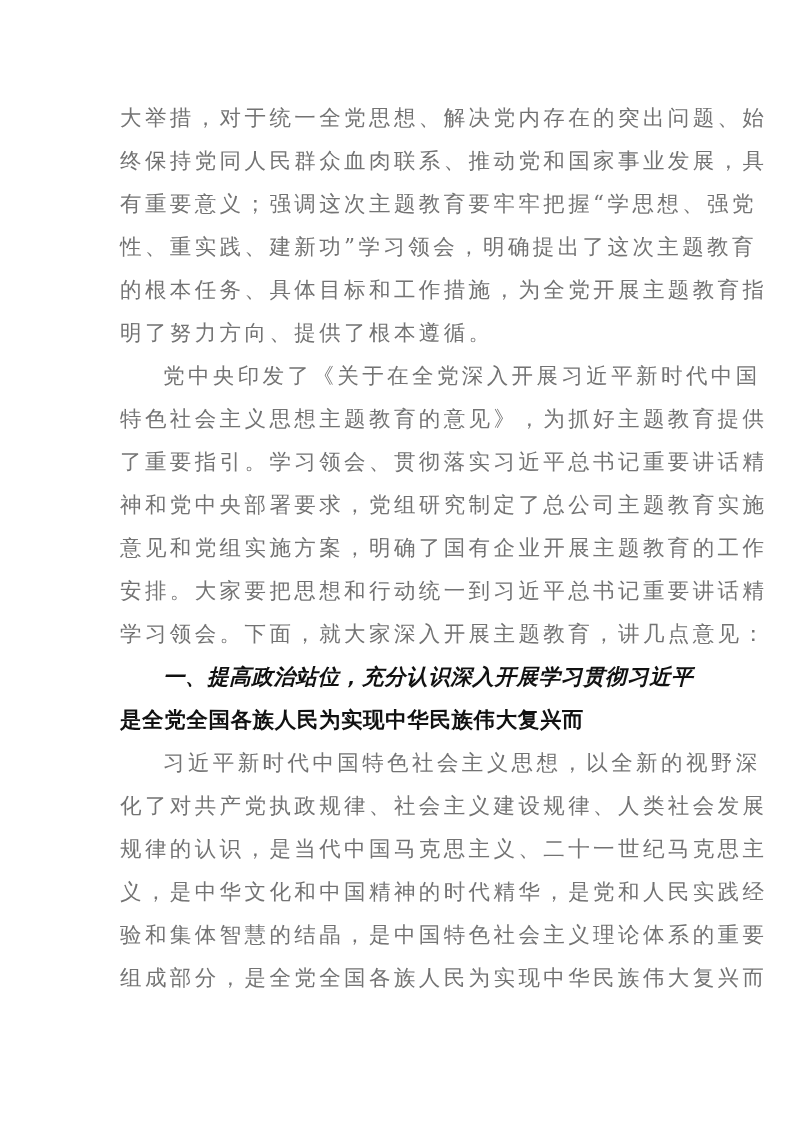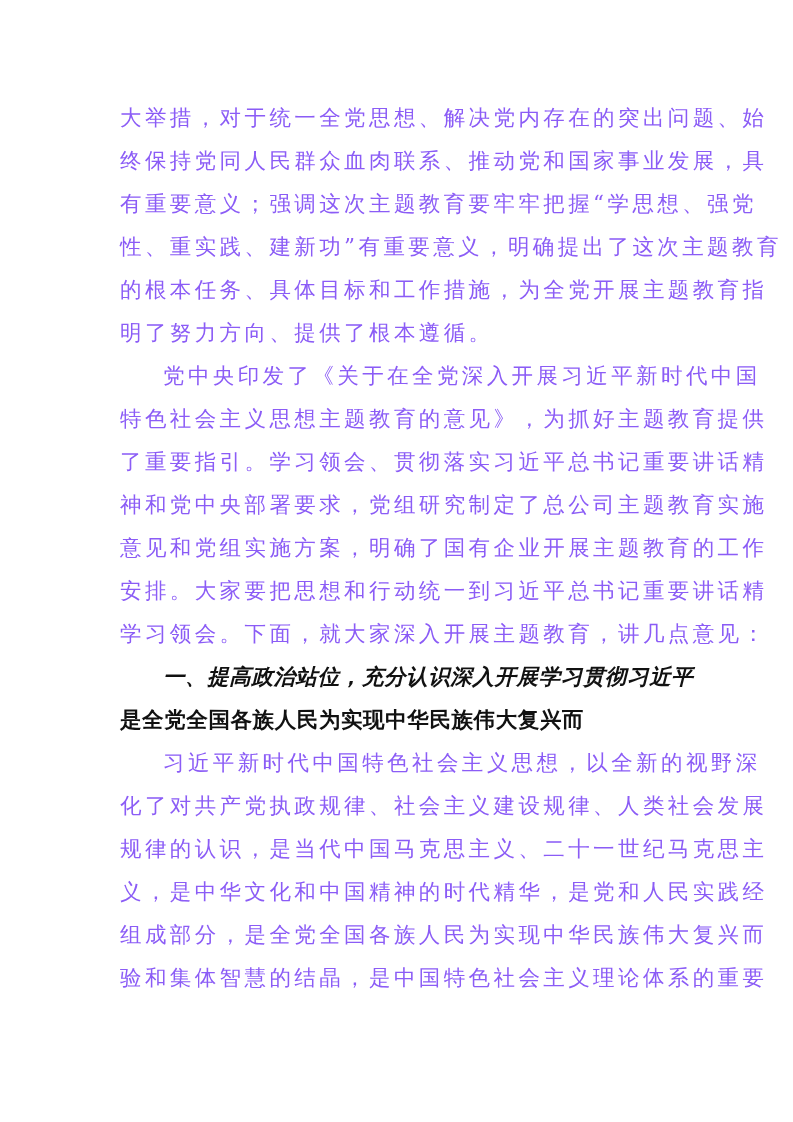--- a/index.html
+++ b/index.html
@@ -25,21 +25,21 @@
       position: absolute;
       left: 120px;
       top: 96px;
       width: 552px;
     }
     .line {
       display: block;
       height: 43px;
       line-height: 43px;
       font-size: 21.5px;
-      color: #8b5cf6;
+      color: #737373;
       white-space: nowrap;
       font-family: "DejaVu Serif", "Liberation Serif", serif;
       font-weight: 300;
       letter-spacing: 3.4px;
       text-align: justify;
       text-align-last: justify;
     }
     .line.last {
       text-align-last: left;
     }
@@ -60,21 +60,21 @@
 </head>
 <body>
 
 <div class="page">
   <div class="content">
 
     <div>
       <span class="line">大举措，对于统一全党思想、解决党内存在的突出问题、始</span>
       <span class="line">终保持党同人民群众血肉联系、推动党和国家事业发展，具</span>
       <span class="line">有重要意义；强调这次主题教育要牢牢把握“学思想、强党</span>
-      <span class="line">性、重实践、建新功”有重要意义，明确提出了这次主题教育</span>
+      <span class="line">性、重实践、建新功”学习领会，明确提出了这次主题教育</span>
       <span class="line">的根本任务、具体目标和工作措施，为全党开展主题教育指</span>
       <span class="line last">明了努力方向、提供了根本遵循。</span>
     </div>
 
     <div>
       <span class="line indent">党中央印发了《关于在全党深入开展习近平新时代中国</span>
       <span class="line">特色社会主义思想主题教育的意见》，为抓好主题教育提供</span>
       <span class="line">了重要指引。学习领会、贯彻落实习近平总书记重要讲话精</span>
       <span class="line">神和党中央部署要求，党组研究制定了总公司主题教育实施</span>
       <span class="line">意见和党组实施方案，明确了国有企业开展主题教育的工作</span>
@@ -85,18 +85,18 @@
     <div>
       <span class="line heading indent">一、提高政治站位，充分认识深入开展学习贯彻习近平</span>
       <span class="line heading last">是全党全国各族人民为实现中华民族伟大复兴而</span>
     </div>
 
     <div>
       <span class="line indent">习近平新时代中国特色社会主义思想，以全新的视野深</span>
       <span class="line">化了对共产党执政规律、社会主义建设规律、人类社会发展</span>
       <span class="line">规律的认识，是当代中国马克思主义、二十一世纪马克思主</span>
       <span class="line">义，是中华文化和中国精神的时代精华，是党和人民实践经</span>
+      <span class="line">验和集体智慧的结晶，是中国特色社会主义理论体系的重要</span>
       <span class="line">组成部分，是全党全国各族人民为实现中华民族伟大复兴而</span>
-      <span class="line">验和集体智慧的结晶，是中国特色社会主义理论体系的重要</span>
     </div>
 
   </div>
 </div>
 
 </body></html>

